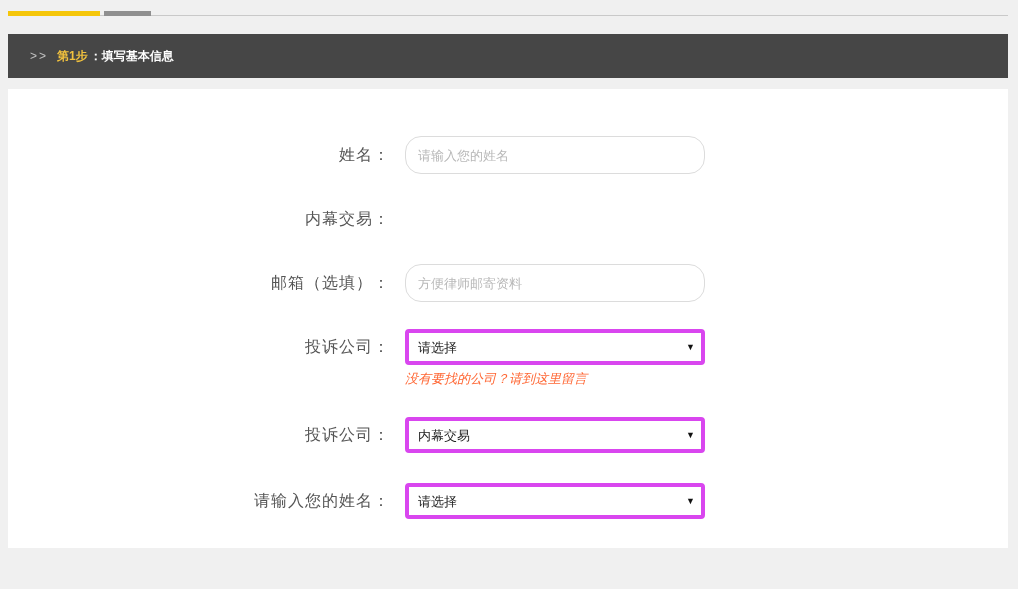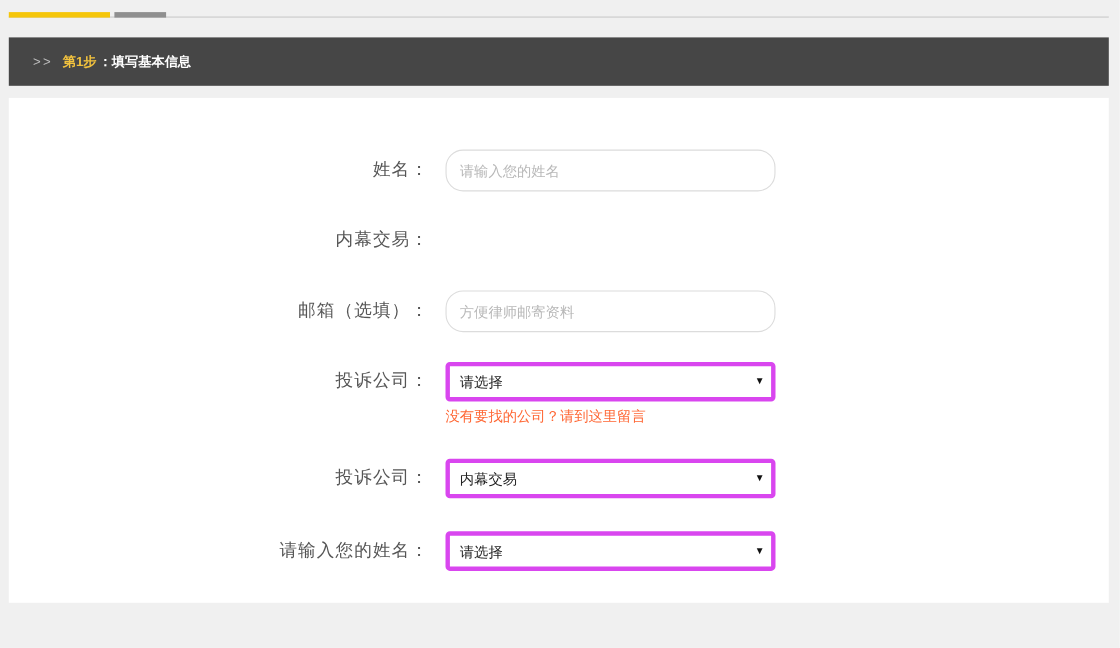--- a/index.html
+++ b/index.html
@@ -172,21 +172,21 @@
 
     <div class="form-row row-company">
       <div class="field-label">投诉公司：</div>
       <div class="control">
         <div class="select-wrap">
           <select class="select-box">
             <option>请选择</option>
           </select>
           <span class="select-arrow">▼</span>
         </div>
-        <a class="help-link" href="#" style="color: rgb(255, 102, 51);">没有要找的公司？请到这里留言</a>
+        <a class="help-link" href="#" style="color: rgb(255, 102, 51); font-style: italic;">没有要找的公司？请到这里留言</a>
       </div>
     </div>
 
     <div class="form-row row-reason">
       <div class="field-label">投诉公司：</div>
       <div class="control">
         <div class="select-wrap">
           <select class="select-box">
             <option>内幕交易</option>
           </select>

